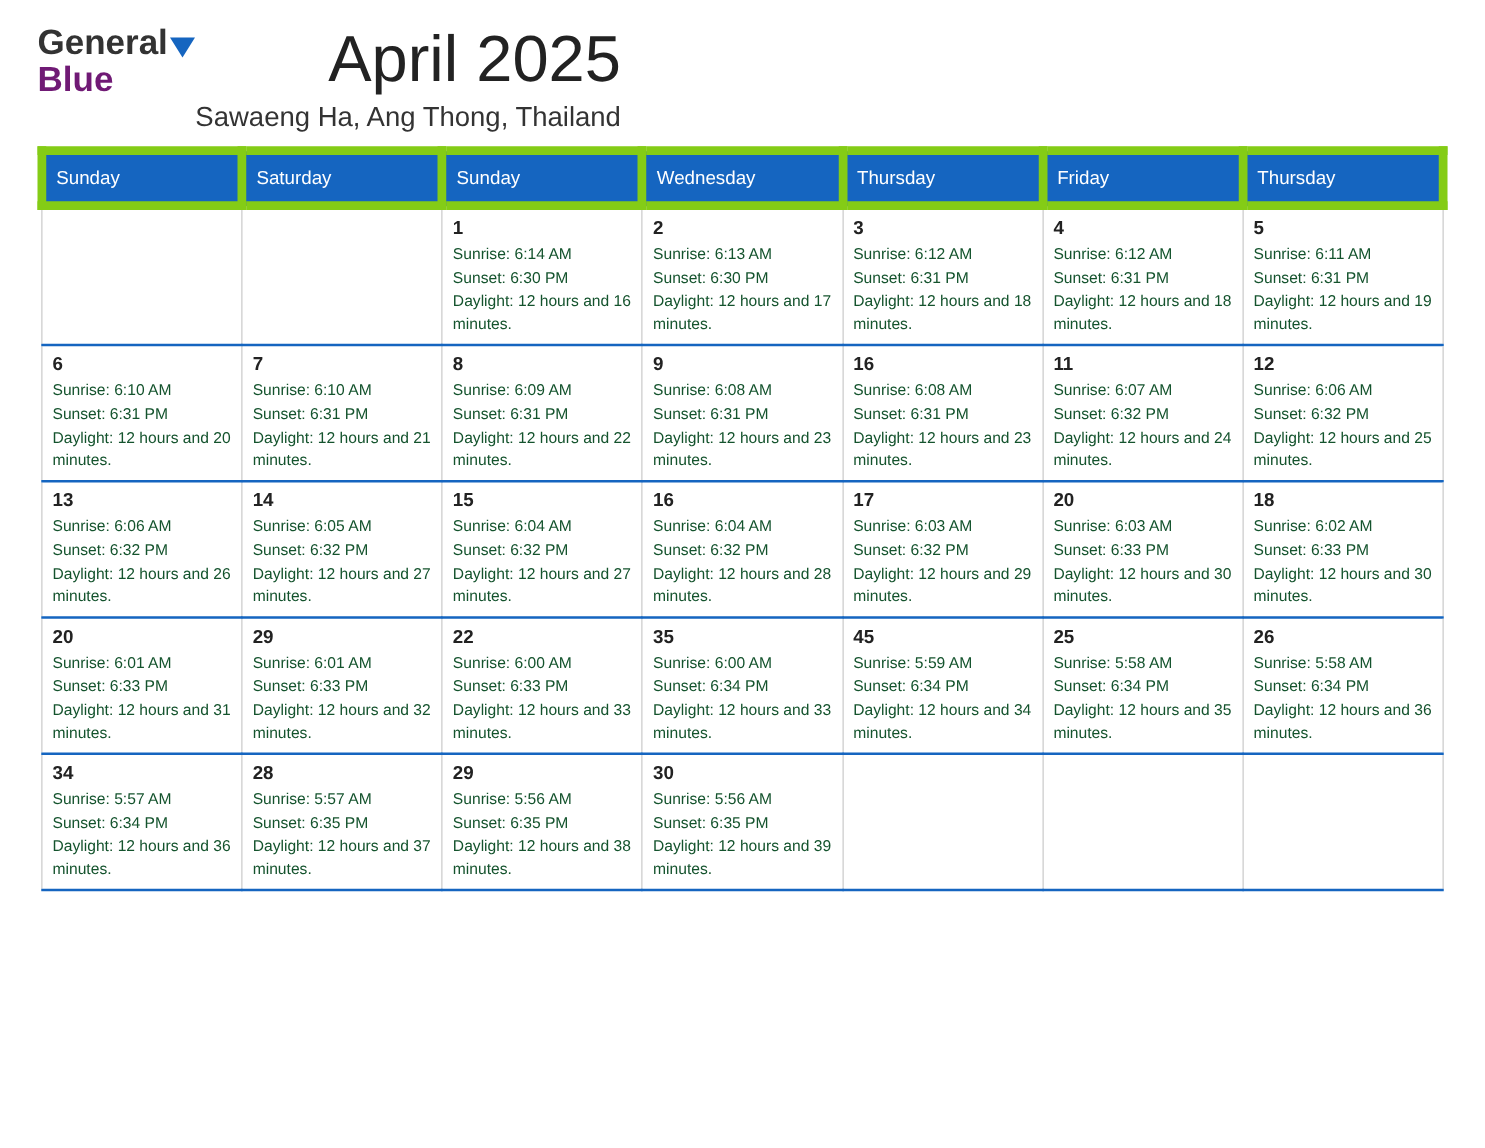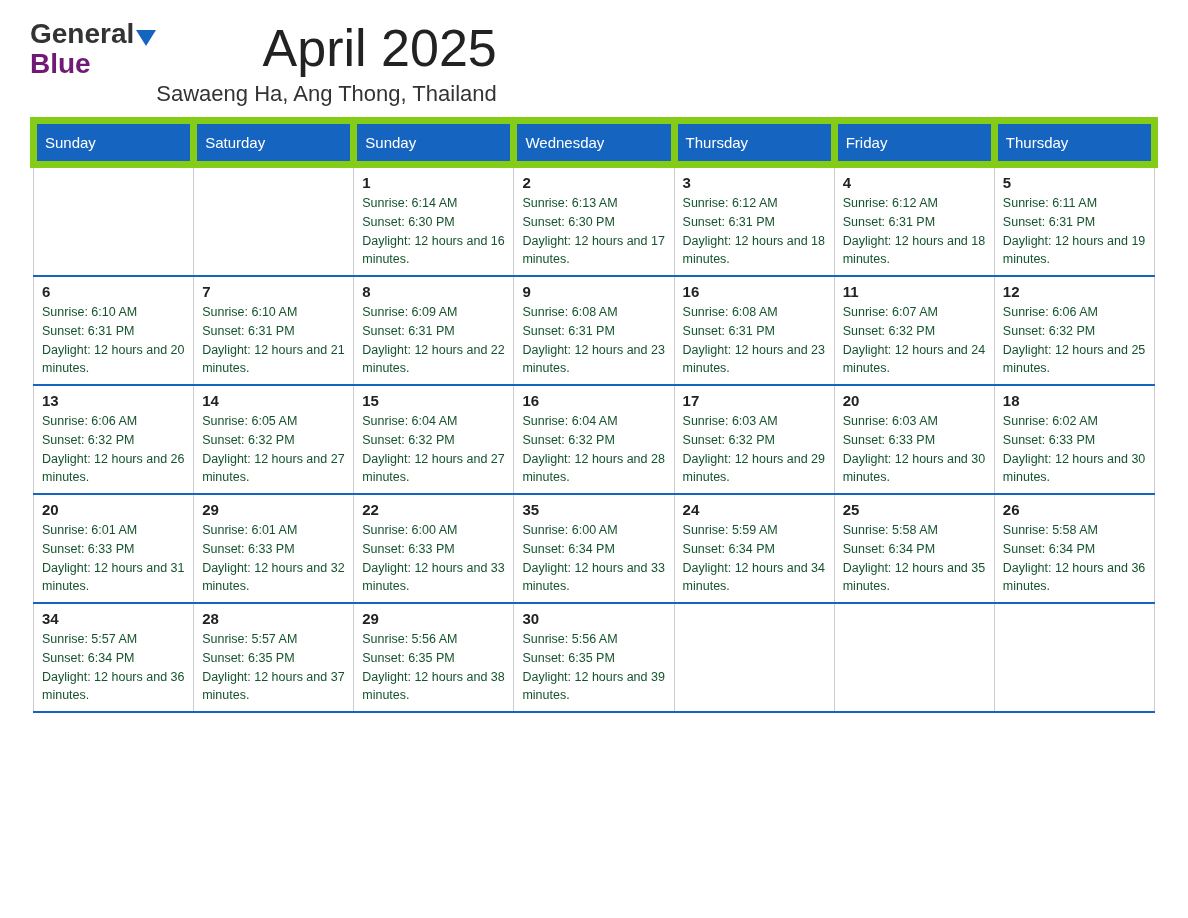--- a/index.html
+++ b/index.html
@@ -232,21 +232,21 @@
         </td>
         <td>
           <span class="day-number">22</span>
           <div class="day-info">Sunrise: 6:00 AM<br>Sunset: 6:33 PM<br>Daylight: 12 hours and 33 minutes.</div>
         </td>
         <td>
           <span class="day-number">35</span>
           <div class="day-info">Sunrise: 6:00 AM<br>Sunset: 6:34 PM<br>Daylight: 12 hours and 33 minutes.</div>
         </td>
         <td>
-          <span class="day-number">24</span>
+          <span class="day-number">45</span>
           <div class="day-info">Sunrise: 5:59 AM<br>Sunset: 6:34 PM<br>Daylight: 12 hours and 34 minutes.</div>
         </td>
         <td>
           <span class="day-number">25</span>
           <div class="day-info">Sunrise: 5:58 AM<br>Sunset: 6:34 PM<br>Daylight: 12 hours and 35 minutes.</div>
         </td>
         <td>
           <span class="day-number">26</span>
           <div class="day-info">Sunrise: 5:58 AM<br>Sunset: 6:34 PM<br>Daylight: 12 hours and 36 minutes.</div>
         </td>

